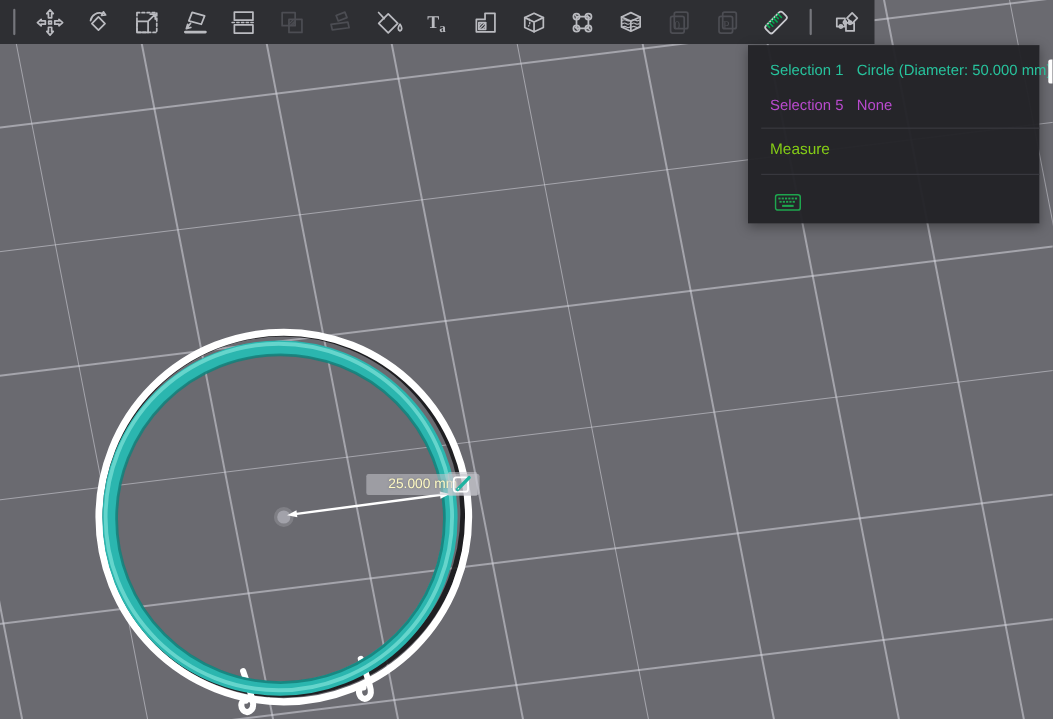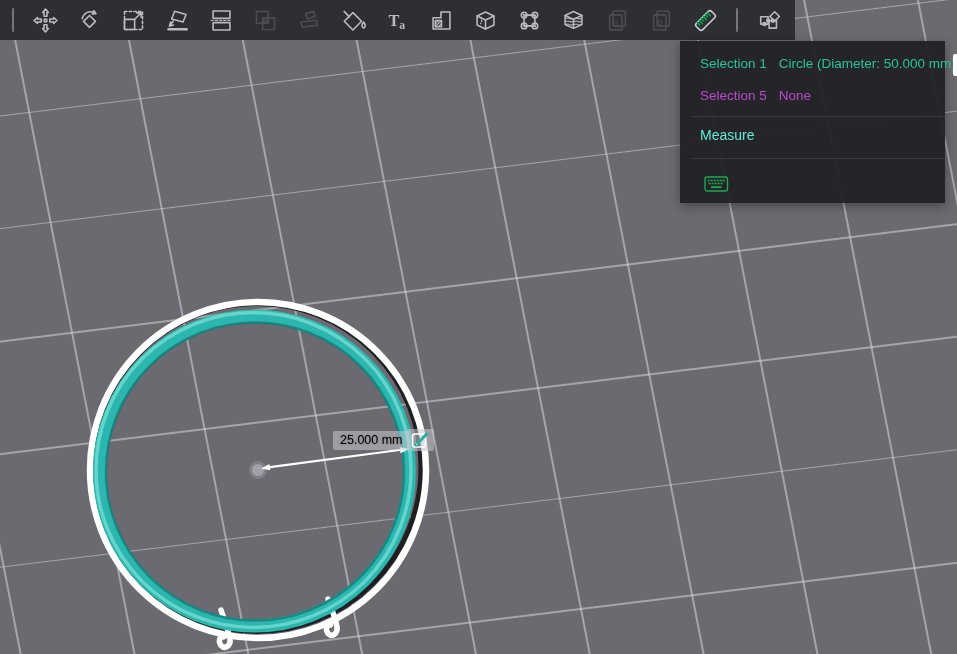--- a/index.html
+++ b/index.html
@@ -20,23 +20,23 @@
       repeating-linear-gradient(to right, rgba(218,218,226,.52) 0 1.6px, transparent 1.6px 112px),
       repeating-linear-gradient(to bottom, rgba(218,218,226,.52) 0 1.6px, transparent 1.6px 112px);
     background-position:38px 22px;
     transform:rotate(-7deg) skewX(4deg);
   }
   .scene{position:absolute;left:0;top:0;}
 
   
   .measure-label{
     position:absolute;left:333px;top:431px;height:19px;
-    padding:0 7px;border-radius:2px;
+    padding:0 20px;border-radius:2px;
     background:rgba(198,198,206,.55);
-    color:#000000;font-size:12.5px;line-height:19px;white-space:nowrap;
+    color:#fef9c3;font-size:12.5px;line-height:19px;white-space:nowrap;
     text-shadow:0 0 2px rgba(80,80,85,.6);
   }
   .measure-edit{
     position:absolute;left:407px;top:429px;width:27px;height:22px;
     padding:0;margin:0;border:none;border-radius:2px;
     background:rgba(198,198,206,.55);
     display:flex;align-items:center;justify-content:center;cursor:pointer;
   }
 
   
@@ -64,21 +64,21 @@
     box-shadow:0 3px 10px rgba(0,0,0,.35);
     font-size:13.5px;
     text-align:center;
   }
   .mp-row{position:absolute;left:20px;height:20px;line-height:20px;display:flex;gap:12px;white-space:nowrap;}
   .mp-row.sel1{top:13px;color:var(--selection1-accent,#27c29c);}
   .mp-row.sel2{top:45px;color:var(--selection2-accent,#b94ace);}
   .mp-divider{position:absolute;left:12px;right:0;height:1px;background:#3b3b41;}
   .mp-divider.d1{top:75px;}
   .mp-divider.d2{top:117px;}
-  .mp-mode{position:absolute;left:20px;top:84px;height:20px;line-height:20px;color:#5eead4;font-size:14px;}
+  .mp-mode{position:absolute;left:20px;top:84px;height:20px;line-height:20px;color:#84cc16;font-size:14px;}
   .mp-kb{
     position:absolute;left:22px;top:133px;width:28px;height:20px;
     background:transparent;border:none;padding:0;cursor:pointer;
     display:flex;align-items:center;justify-content:center;
   }
   .scroll-sliver{
     position:absolute;right:0;top:54px;width:4px;height:22px;
     background:#fdfdfd;border-radius:2px 0 0 2px;cursor:pointer;
   }
 </style>

